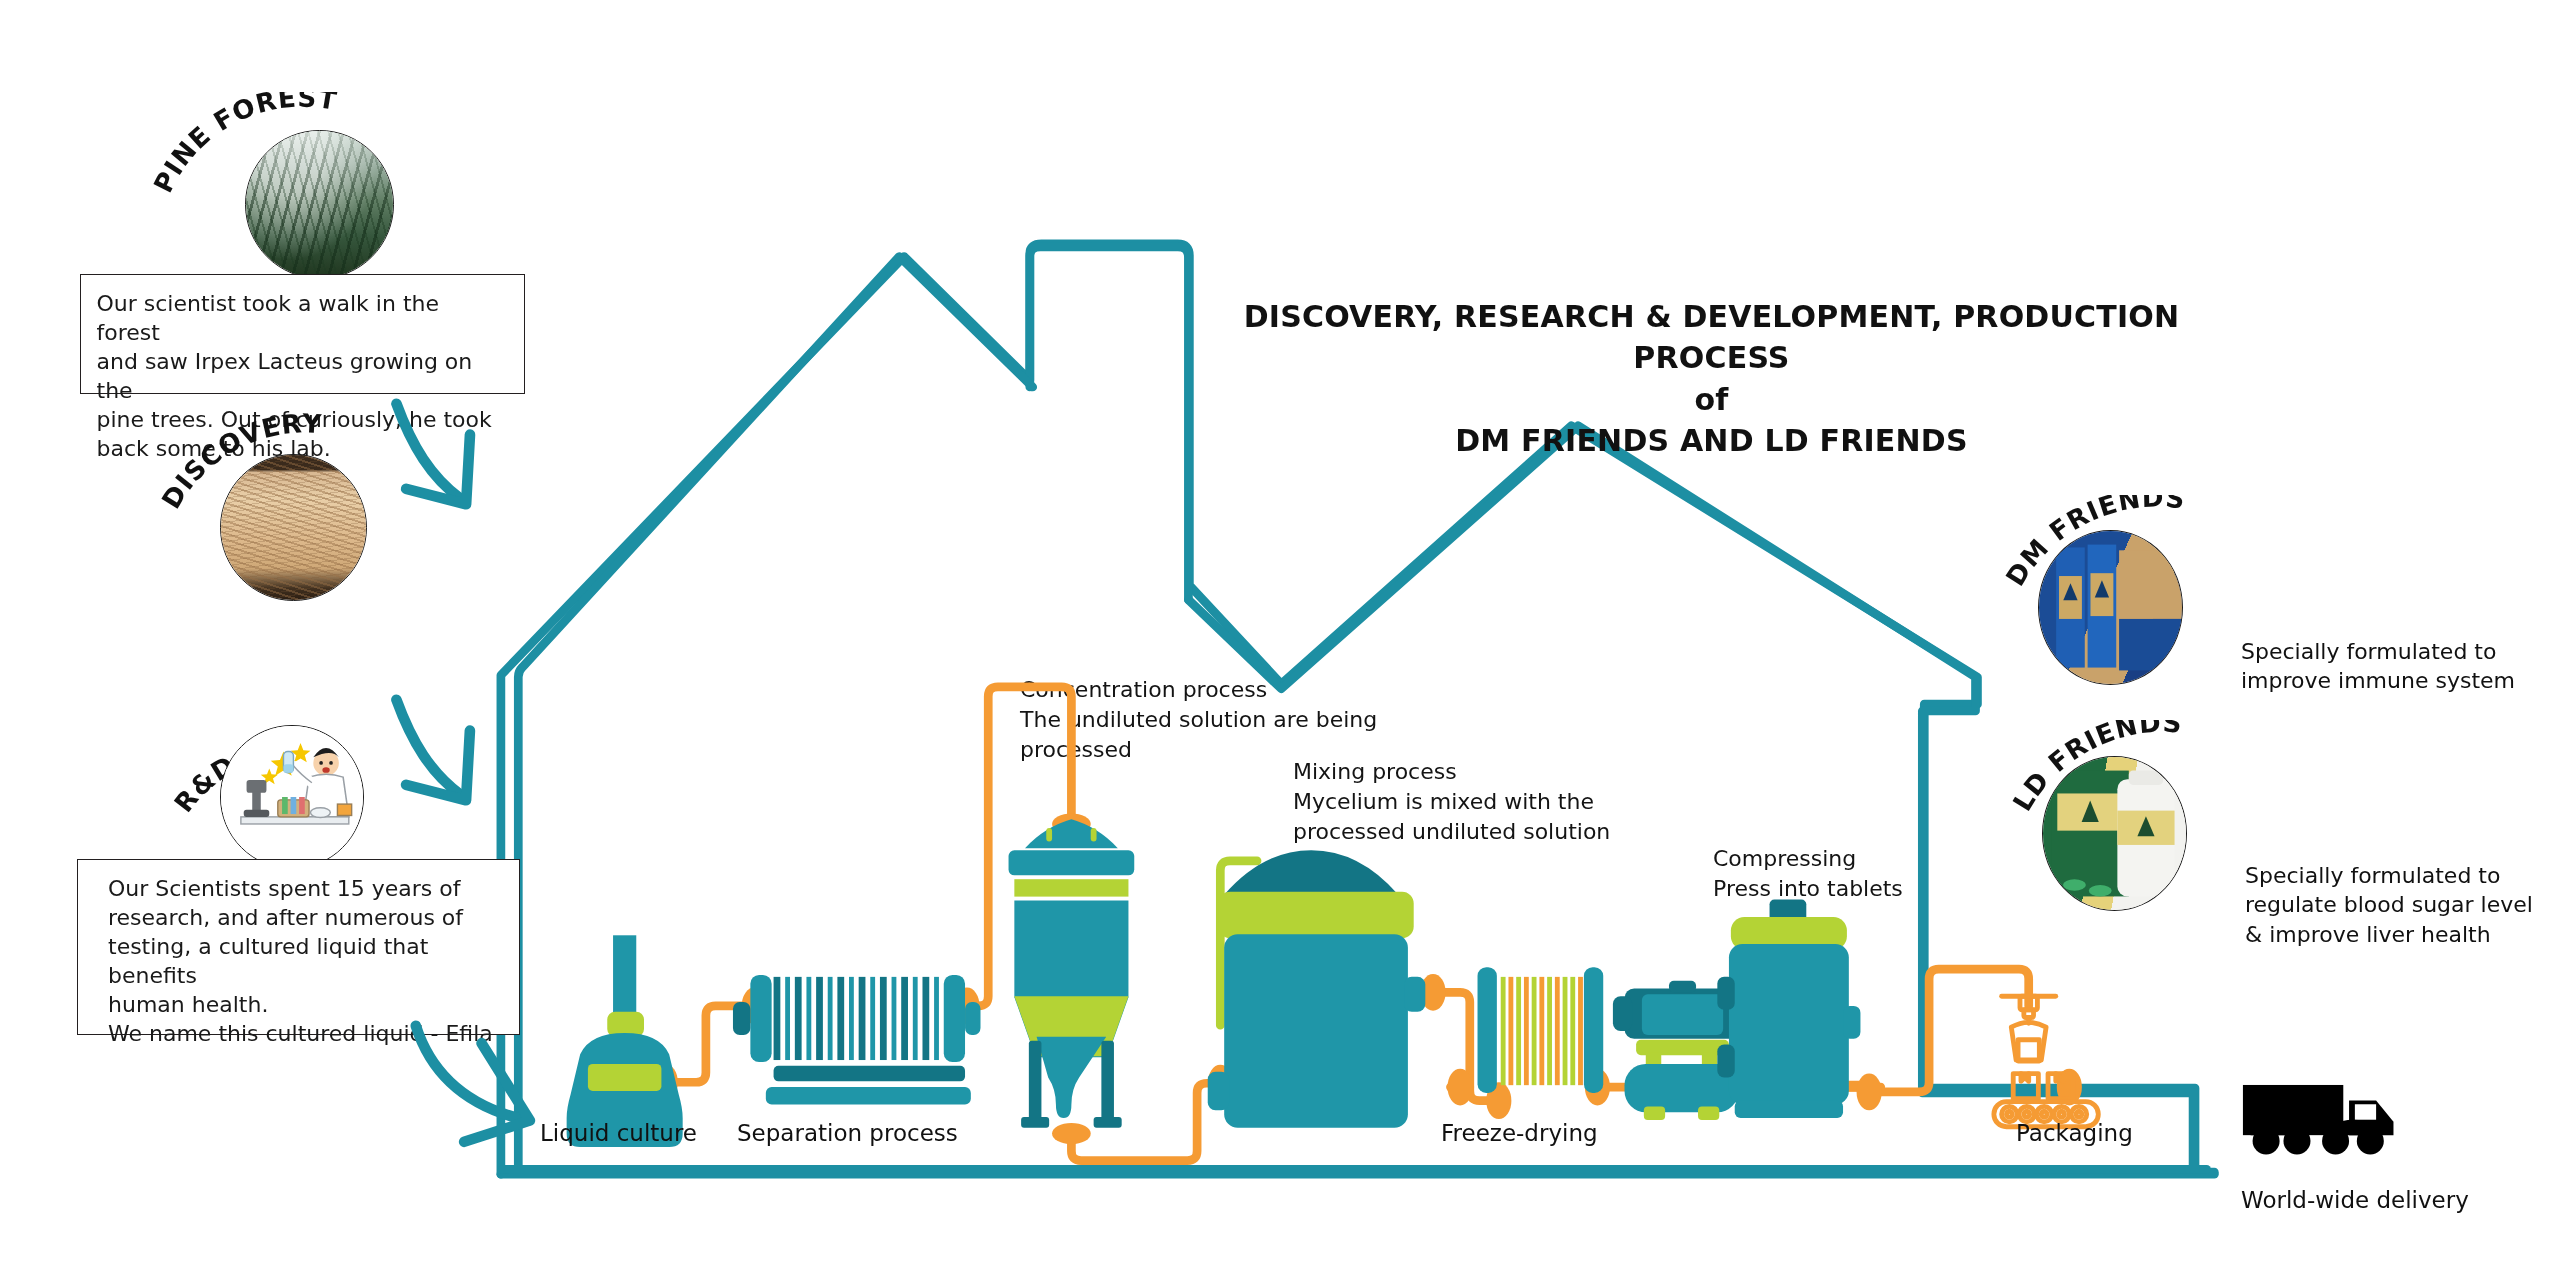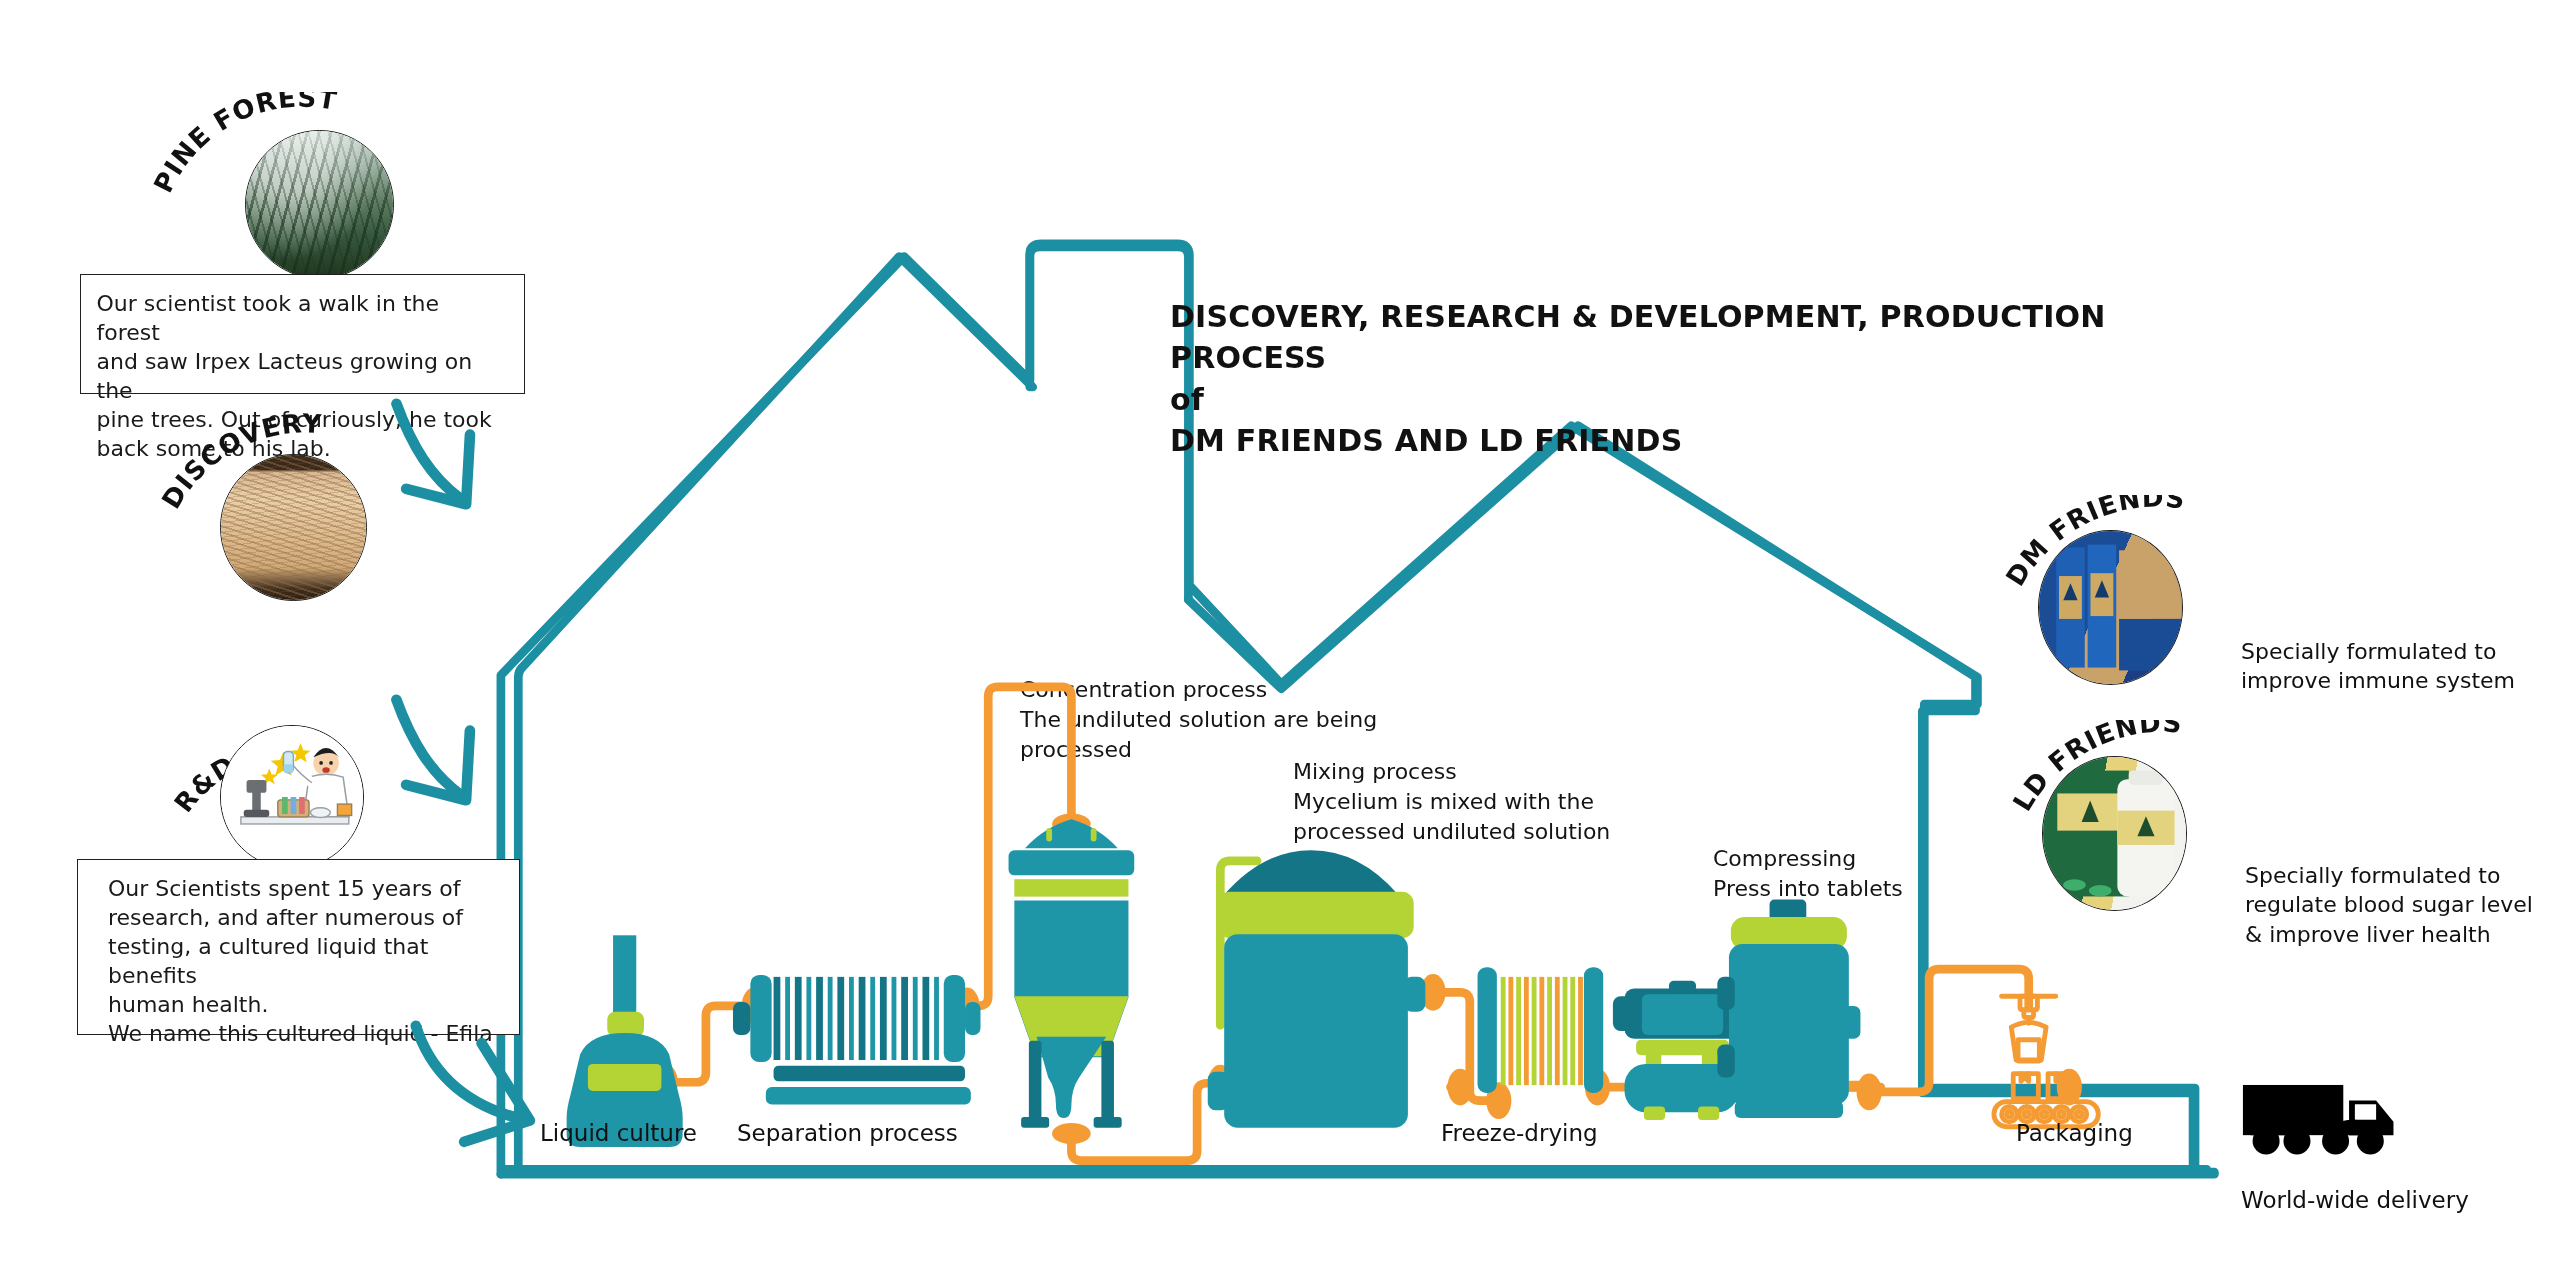--- a/index.html
+++ b/index.html
@@ -37,21 +37,21 @@
     background:
       repeating-linear-gradient(18deg, rgba(150,110,70,.45) 0 1.9px, rgba(150,110,70,0) 1.9px 5.8px),
       repeating-linear-gradient(-8deg, rgba(120,85,50,.25) 0 1px, rgba(120,85,50,0) 1px 4.8px);}
   .ph-lab{width:100%;height:100%;background:#fff;position:relative;}
   .ph-dm{width:100%;height:100%;
     background:linear-gradient(115deg,#1b4c96 0 44%,#c9a26a 44% 72%,#1a3f84 72% 100%);position:relative;}
   .ph-ld{width:100%;height:100%;
     background:linear-gradient(100deg,#1f6b3f 0 38%,#e5d27a 38% 56%,#f2f2ef 56% 100%);position:relative;}
 
   
-  .main-title{position:absolute;text-align:left;color:#111;font-weight:700;
+  .main-title{position:absolute;text-align:center;color:#111;font-weight:700;
               font-family:"DejaVu Sans","Liberation Sans",sans-serif;
               font-size:30px;line-height:1.38;letter-spacing:0.2px;white-space:pre-line;}
   .proc-note{position:absolute;color:#141414;font-size:22px;line-height:1.36;
              white-space:pre-line;font-family:"DejaVu Sans","Liberation Sans",sans-serif;}
   .eq-label{position:absolute;color:#111;font-size:23px;white-space:nowrap;
             font-family:"DejaVu Sans","Liberation Sans",sans-serif;}
   .prod-desc{position:absolute;color:#111;font-size:22px;line-height:1.34;white-space:pre-line;
              font-family:"DejaVu Sans","Liberation Sans",sans-serif;margin-top:44px;}
   .deliv-label{position:absolute;color:#111;font-size:23px;white-space:nowrap;
                font-family:"DejaVu Sans","Liberation Sans",sans-serif;}

